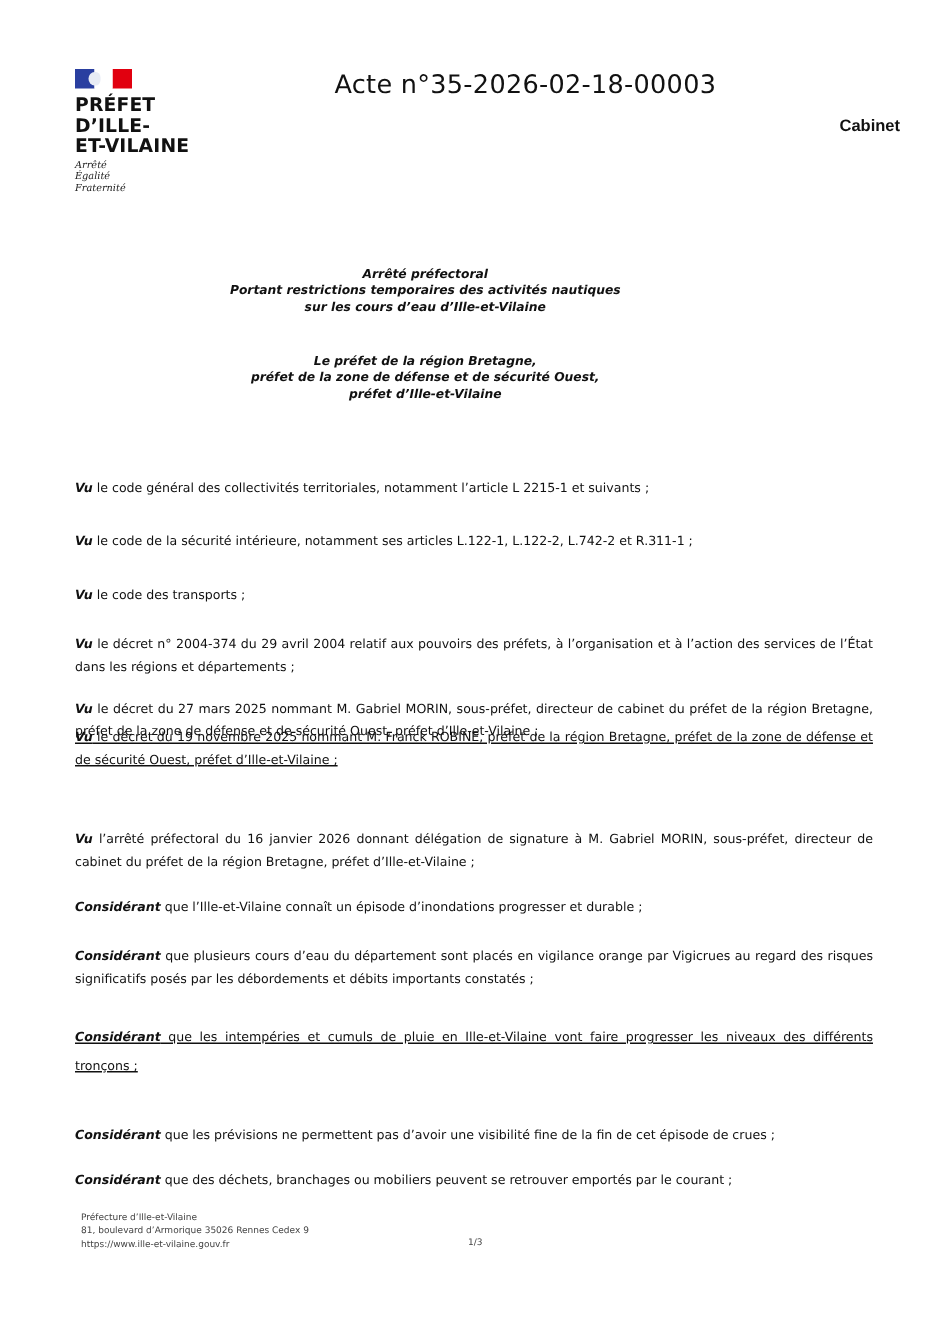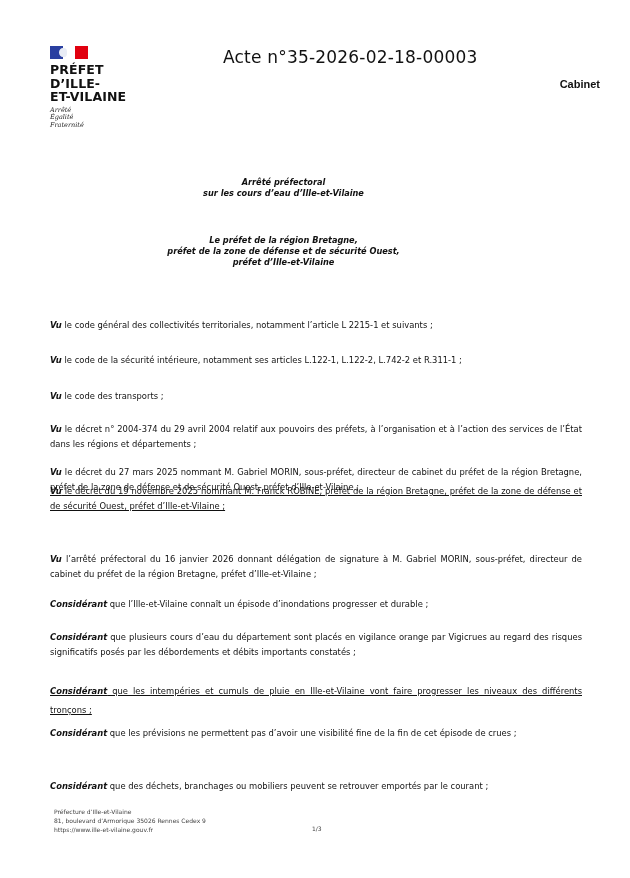--- a/index.html
+++ b/index.html
@@ -42,41 +42,42 @@
     <div>Égalité</div>
     <div>Fraternité</div>
   </div>
 </div>
 
 <div class="acte">Acte n°35-2026-02-18-00003</div>
 <div class="service">Cabinet</div>
 
 <div class="title-block tb1">
   <div>Arrêté préfectoral</div>
+  <div>Portant restrictions temporaires des activités nautiques</div>
   <div>sur les cours d’eau d’Ille-et-Vilaine</div>
 </div>
 
 <div class="title-block tb2">
   <div>Le préfet de la région Bretagne,</div>
   <div>préfet de la zone de défense et de sécurité Ouest,</div>
   <div>préfet d’Ille-et-Vilaine</div>
 </div>
 
 <div>
   <p class="body para" style="top:318px;margin:0;"><b>Vu</b><span> le code général des collectivités territoriales, notamment l’article L 2215-1 et suivants ;</span></p>
   <p class="body para" style="top:353px;margin:0;"><b>Vu</b><span> le code de la sécurité intérieure, notamment ses articles L.122-1, L.122-2, L.742-2 et R.311-1 ;</span></p>
   <p class="body para" style="top:389px;margin:0;"><b>Vu</b><span> le code des transports ;</span></p>
   <p class="body para" style="top:422px;margin:0;"><b>Vu</b><span> le décret n° 2004-374 du 29 avril 2004 relatif aux pouvoirs des préfets, à l’organisation et à l’action des services de l’État dans les régions et départements ;</span></p>
   <p class="body para" style="top:465px;margin:0;"><b>Vu</b><span> le décret du 27 mars 2025 nommant M. Gabriel MORIN, sous-préfet, directeur de cabinet du préfet de la région Bretagne, préfet de la zone de défense et de sécurité Ouest, préfet d’Ille-et-Vilaine ;</span></p>
   <p class="body para" style="top:484px;margin:0;text-decoration:underline;"><b>Vu</b><span> le décret du 19 novembre 2025 nommant M. Franck ROBINE, préfet de la région Bretagne, préfet de la zone de défense et de sécurité Ouest, préfet d’Ille-et-Vilaine ;</span></p>
   <p class="body para" style="top:552px;margin:0;"><b>Vu</b><span> l’arrêté préfectoral du 16 janvier 2026 donnant délégation de signature à M. Gabriel MORIN, sous-préfet, directeur de cabinet du préfet de la région Bretagne, préfet d’Ille-et-Vilaine ;</span></p>
   <p class="body para" style="top:597px;margin:0;"><b>Considérant</b><span> que l’Ille-et-Vilaine connaît un épisode d’inondations progresser et durable ;</span></p>
   <p class="body para" style="top:630px;margin:0;"><b>Considérant</b><span> que plusieurs cours d’eau du département sont placés en vigilance orange par Vigicrues au regard des risques significatifs posés par les débordements et débits importants constatés ;</span></p>
   <p class="body para" style="top:682px;margin:0;line-height:19px;text-decoration:underline;"><b>Considérant</b><span> que les intempéries et cumuls de pluie en Ille-et-Vilaine vont faire progresser les niveaux des différents tronçons ;</span></p>
-  <p class="body para" style="top:724px;margin:0;line-height:19px;"><b>Considérant</b><span> que les prévisions ne permettent pas d’avoir une visibilité fine de la fin de cet épisode de crues ;</span></p>
+  <p class="body para" style="top:747px;margin:0;line-height:19px;"><b>Considérant</b><span> que les prévisions ne permettent pas d’avoir une visibilité fine de la fin de cet épisode de crues ;</span></p>
   <p class="body para" style="top:779px;margin:0;"><b>Considérant</b><span> que des déchets, branchages ou mobiliers peuvent se retrouver emportés par le courant ;</span></p>
 </div>
 
 <div class="footer">
   <div>Préfecture d’Ille-et-Vilaine</div>
   <div>81, boulevard d’Armorique 35026 Rennes Cedex 9</div>
   <div>https://www.ille-et-vilaine.gouv.fr</div>
 </div>
 <div class="pageno">1/3</div>
 

